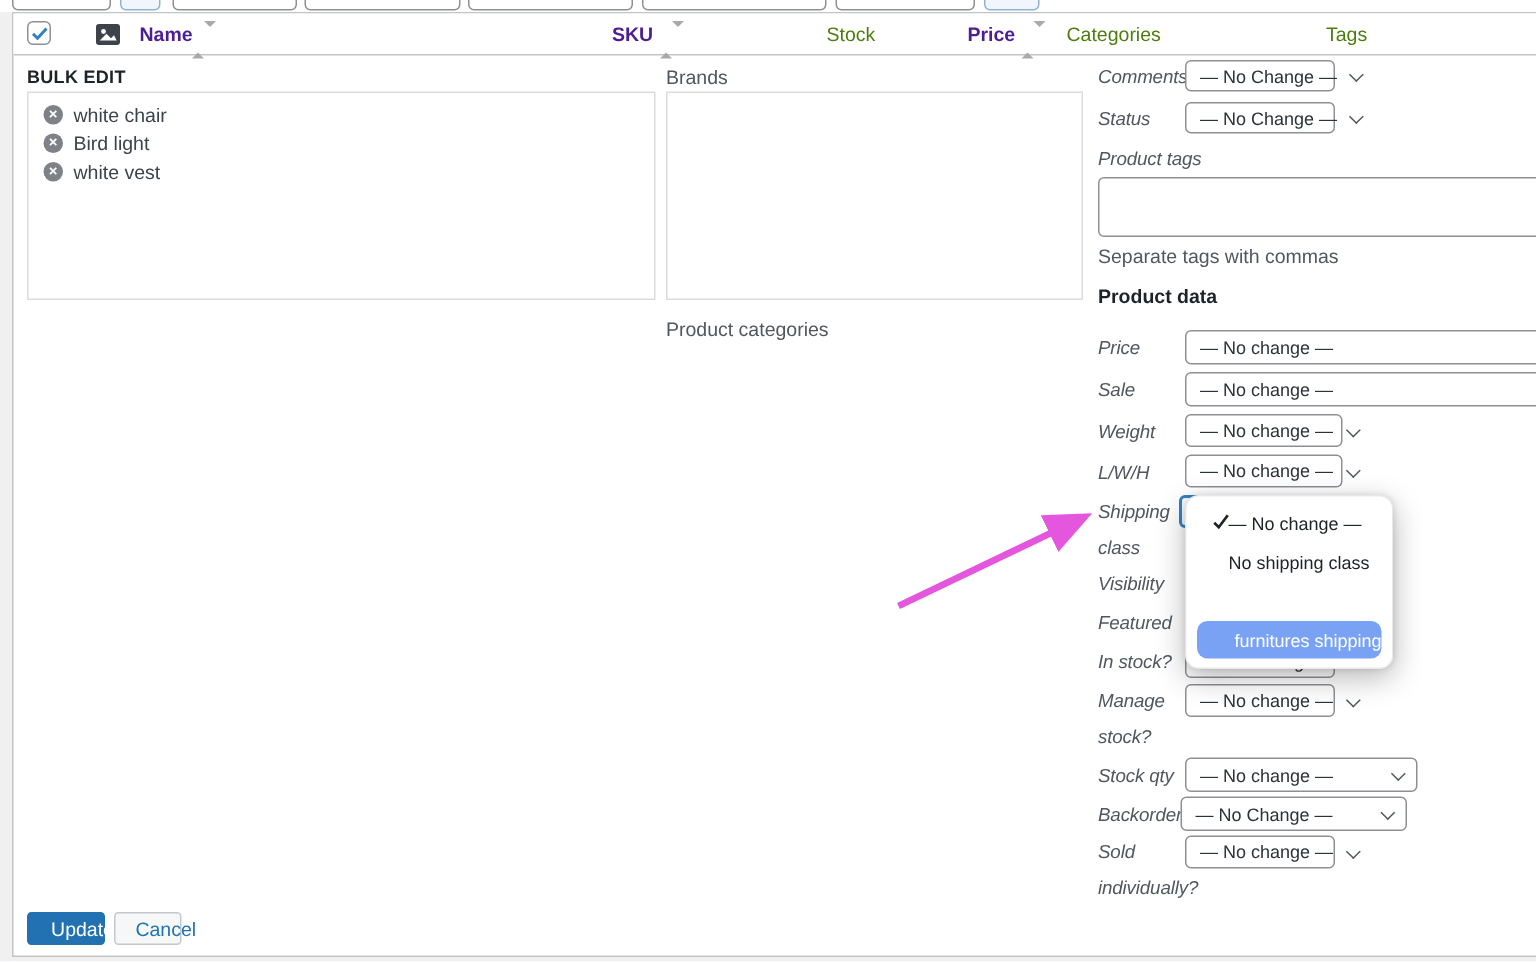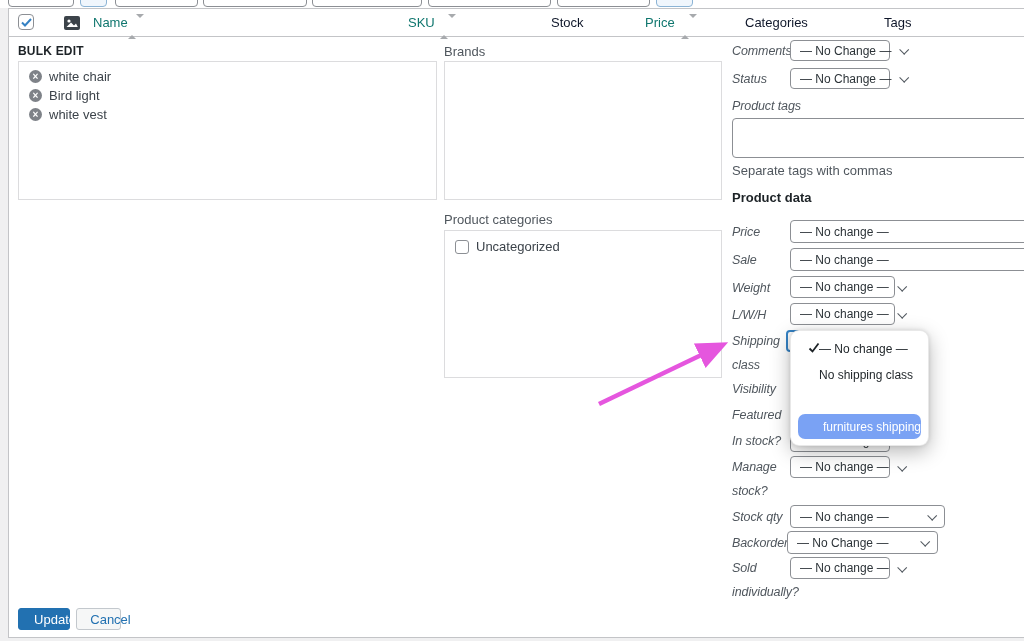--- a/index.html
+++ b/index.html
@@ -8,22 +8,22 @@
   .abs{position:absolute;}
   
   .gutter-left{left:0;top:8px;width:8px;height:633px;background:#f0f0f1;}
   .gutter-bottom{left:0;top:638px;width:1024px;height:3px;background:#f0f0f1;}
   .table-frame{left:8px;top:8px;width:1040px;height:630px;border:1px solid #c3c4c7;background:#fff;box-sizing:border-box;}
   
   .tf-input{top:-12px;height:19px;background:#fff;border:1px solid #8c8f94;border-radius:4px;box-sizing:border-box;}
   .tf-btn{top:-12px;height:19px;background:#f0f6fc;border:1px solid #8cb4d5;border-radius:4px;box-sizing:border-box;}
   
   .header-row{left:9px;top:9px;width:1015px;height:27px;background:#fff;border-bottom:1px solid #c3c4c7;}
-  .hcell{position:absolute;top:6px;font-size:13px;color:#0f172a;white-space:nowrap;}
-  .hcell.link{color:#0f766e;cursor:pointer;}
+  .hcell{position:absolute;top:6px;font-size:13px;color:#4d7c0f;white-space:nowrap;}
+  .hcell.link{color:#4c1d95;cursor:pointer;font-weight:bold;}
   .sort{position:absolute;top:9px;width:8px;height:12px;}
   .tri-up{width:0;height:0;border-left:4px solid transparent;border-right:4px solid transparent;border-bottom:4px solid #a7aaad;margin-bottom:2px;}
   .tri-down{width:0;height:0;border-left:4px solid transparent;border-right:4px solid transparent;border-top:4px solid #a7aaad;}
   .wp-checkbox{width:16px;height:16px;background:#fff;border:1px solid #8c8f94;border-radius:4px;box-sizing:border-box;display:flex;align-items:center;justify-content:center;}
   
   .panel-title{font-size:12px;font-weight:bold;color:#1d2327;letter-spacing:.2px;}
   .label{font-size:13px;color:#50575e;white-space:nowrap;}
   .listbox{background:#fff;border:1px solid #dcdcde;box-sizing:border-box;}
   .bulk-item{position:absolute;display:flex;align-items:center;gap:7px;font-size:13px;color:#3c434a;}
   .del-icon{width:13px;height:13px;border-radius:50%;background:#7e8288;color:#fff;font-size:10px;line-height:13px;text-align:center;font-weight:bold;}
@@ -77,21 +77,21 @@
       <circle cx="5" cy="5" r="1.6" fill="#fff"></circle>
       <path d="M2.5 11 L7 6.5 L10 9.5 L12 7.5 L13.8 11 Z" fill="#fff"></path>
     </svg>
     <span class="hcell link" style="left:84px;">Name</span>
     <span class="sort" style="left:119px;"><span class="tri-up"></span><span class="tri-down"></span></span>
     <span class="hcell link" style="left:399px;">SKU</span>
     <span class="sort" style="left:431px;"><span class="tri-up"></span><span class="tri-down"></span></span>
     <span class="hcell" style="left:542px;">Stock</span>
     <span class="hcell link" style="left:636px;">Price</span>
     <span class="sort" style="left:672px;"><span class="tri-up"></span><span class="tri-down"></span></span>
-    <span class="hcell" style="left:702px;margin-left:34px;">Categories</span>
+    <span class="hcell" style="left:702px;">Categories</span>
     <span class="hcell" style="left:875px;">Tags</span>
   </div>
 
   <span class="abs panel-title" style="left:18px;top:44px;">BULK EDIT</span>
   <div class="abs listbox" style="left:18px;top:61px;width:419px;height:139px;">
     <div class="bulk-item" style="left:10px;top:7px;">
       <span class="del-icon">×</span>
       <span>white chair</span>
     </div>
     <div class="bulk-item" style="left:10px;top:26px;">
@@ -101,26 +101,20 @@
     <div class="bulk-item" style="left:10px;top:45px;">
       <span class="del-icon">×</span>
       <span>white vest</span>
     </div>
   </div>
 
   <span class="abs label" style="left:444px;top:44px;">Brands</span>
   <div class="abs listbox" style="left:444px;top:61px;width:278px;height:139px;"></div>
 
   <span class="abs label" style="left:444px;top:212px;">Product categories</span>
-  <div class="abs listbox" style="left:444px;top:230px;width:278px;height:148px;">
-    <div style="position:absolute;left:10px;top:8px;display:flex;align-items:center;gap:7px;">
-      <span class="cat-checkbox"></span>
-      <span style="font-size:13px;color:#3c434a;">Uncategorized</span>
-    </div>
-  </div>
 
   <span class="bk-label" style="left:732px;top:44px;">Comments</span>
   <div class="select" style="left:790px;top:40px;width:100px;height:21px;">
     <span>— No Change —</span>
       <span class="chev"></span>
   </div>
 
   <span class="bk-label" style="left:732px;top:72px;">Status</span>
   <div class="select" style="left:790px;top:68px;width:100px;height:21px;">
     <span>— No Change —</span>

